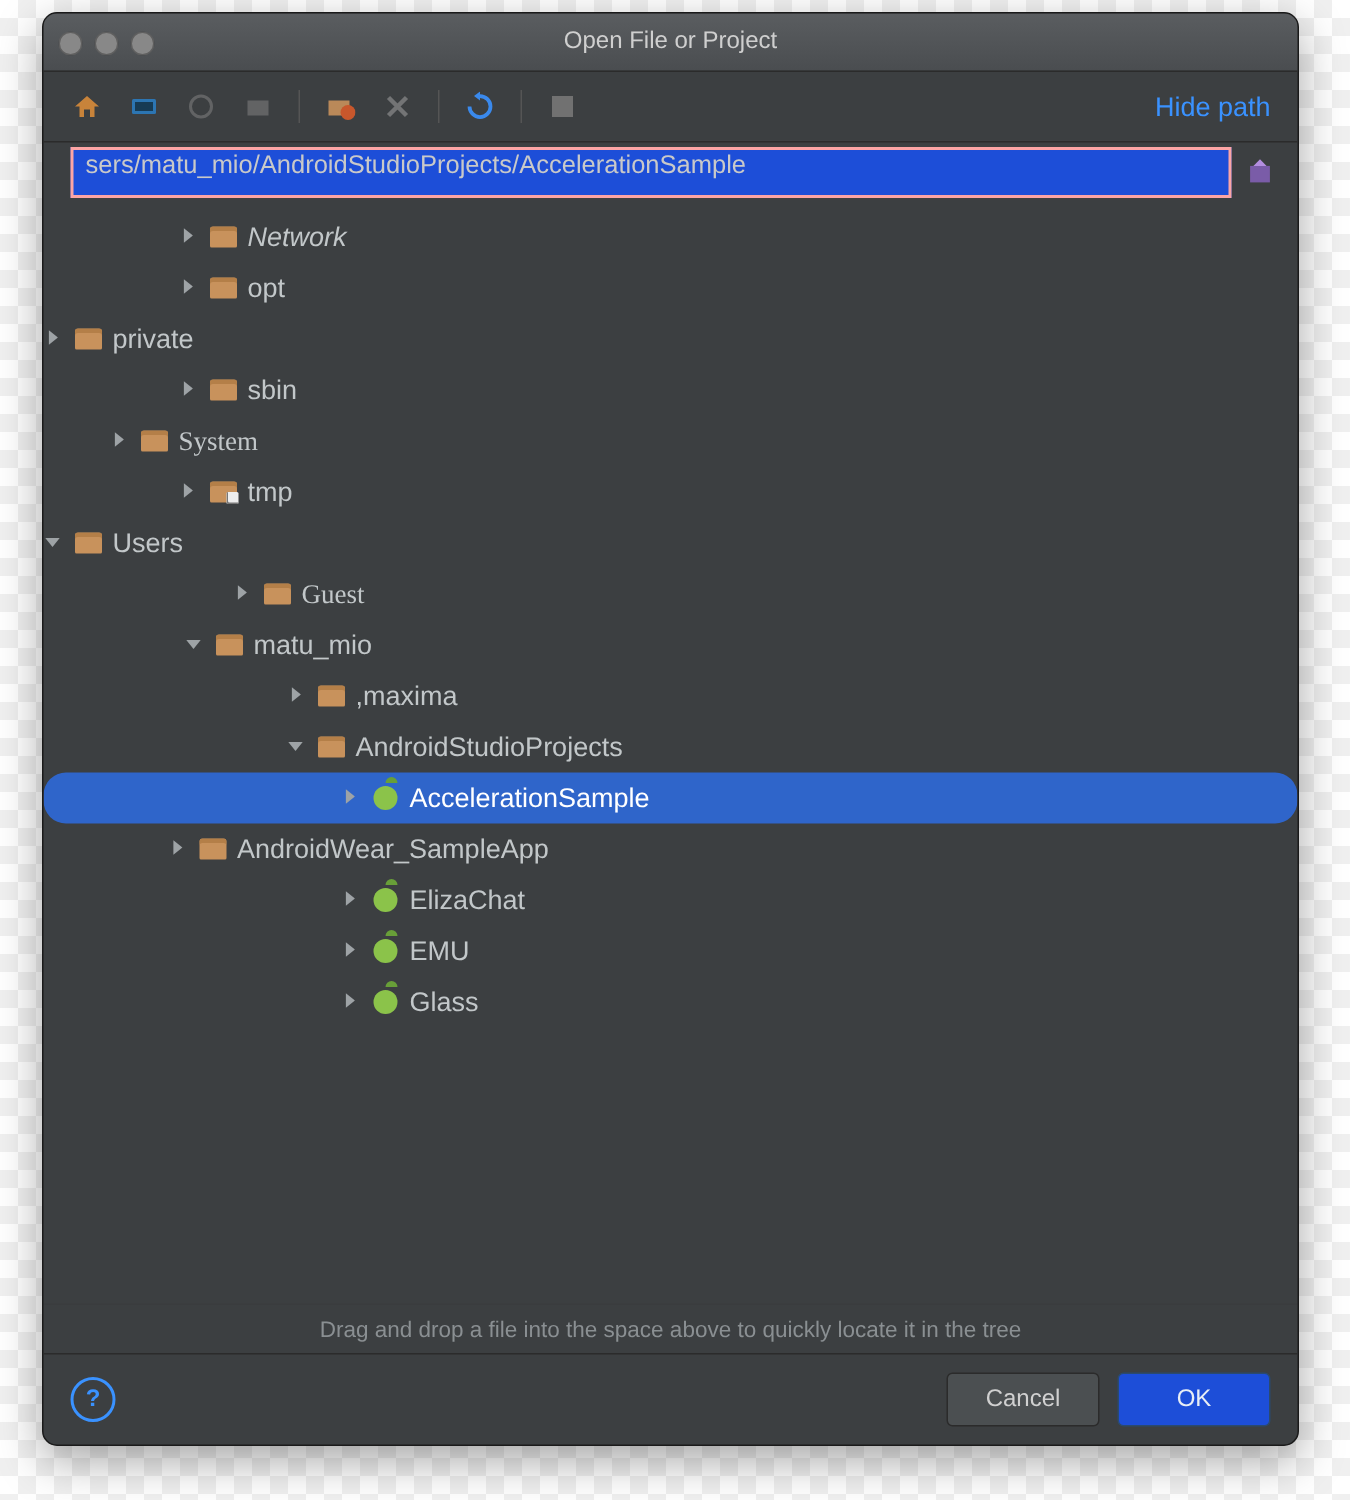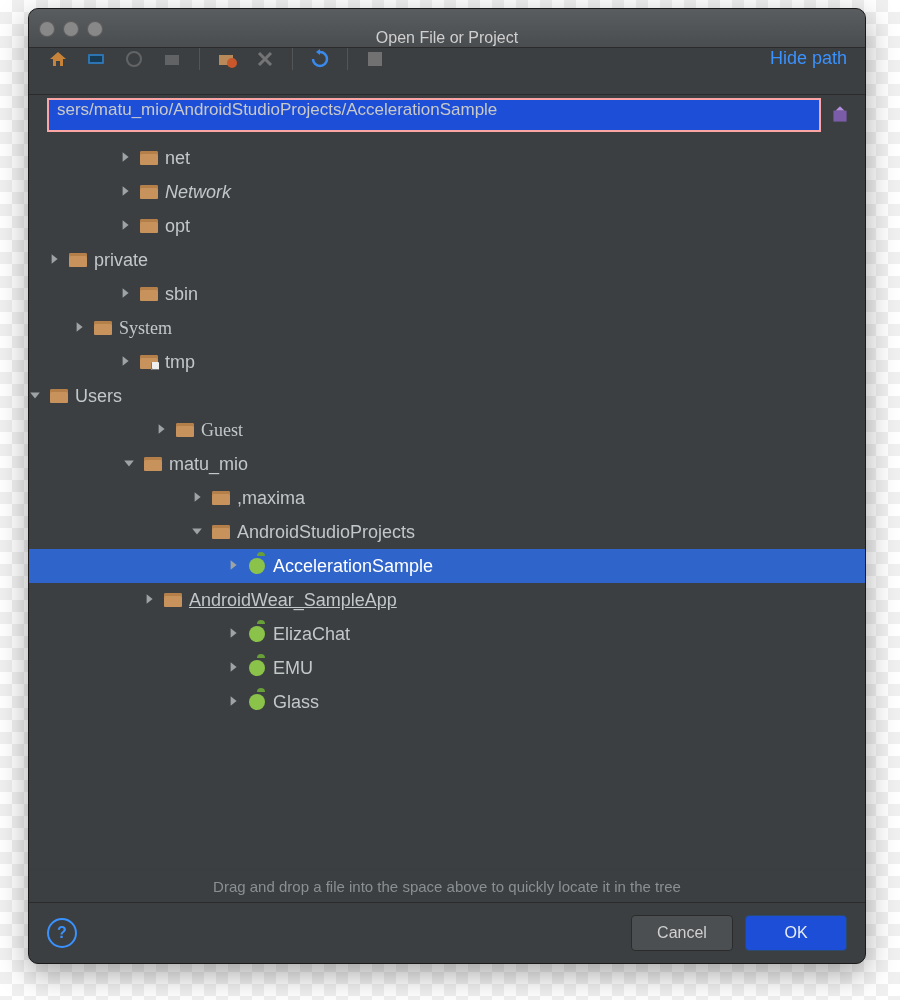--- a/index.html
+++ b/index.html
@@ -18,38 +18,38 @@
     box-shadow: 0 10px 30px rgba(0,0,0,0.35);
     display: flex;
     flex-direction: column;
     overflow: hidden;
   }
   .titlebar {
     height: 38px;
     background: linear-gradient(#5a5d60, #4a4d50);
     border-bottom: 1px solid #2b2b2b;
     display: flex;
-    align-items: flex-end;
+    align-items: center;
     position: relative;
   }
   .traffic {
     position: absolute; left: 10px; top: 12px;
     display: flex; gap: 8px;
   }
   .traffic span {
     width: 14px; height: 14px; border-radius: 50%;
     background: #888; border: 1px solid rgba(0,0,0,0.3);
   }
   .title {
     flex: 1; text-align: center;
     color: #cfcfcf; font-size: 16px; font-weight: 400;
   }
   .toolbar {
     height: 46px;
-    display: flex; align-items: flex-start;
+    display: flex; align-items: center;
     padding: 0 18px;
     gap: 16px;
     border-bottom: 1px solid #2b2b2b;
   }
   .tbtn {
     width: 22px; height: 22px;
     display: flex; align-items: center; justify-content: center;
     opacity: 0.9;
   }
   .tbtn svg { width: 20px; height: 20px; }
@@ -88,20 +88,21 @@
   .row {
     height: 34px;
     display: flex; align-items: center;
     color: #c2c7c9;
     font-size: 18px;
     white-space: nowrap;
   }
   .row.selected {
     background: #2f65ca;
     color: #ffffff;
+    border-radius: 15px;
   }
   .arrow {
     width: 14px; height: 14px;
     margin-right: 6px;
     flex: 0 0 14px;
   }
   .arrow svg { width: 12px; height: 12px; display:block; }
   .icon {
     width: 20px; height: 18px; margin-right: 6px;
     display: flex; align-items: center; justify-content: center;
@@ -229,48 +230,39 @@
     <div class="path-input">sers/matu_mio/AndroidStudioProjects/AccelerationSample</div>
     <div class="path-drop">
       <svg viewBox="0 0 20 20">
           <rect x="4" y="6" width="12" height="10" fill="#7a5ca8"></rect>
           <path d="M10 2 L14 6 L6 6 Z" fill="#b48ee0"></path>
         </svg>
     </div>
   </div>
 
   <div class="tree" id="tree">
+      <div class="row" style="padding-left: 90px; font-style: italic;">
+        <span class="arrow">
+          <svg viewBox="0 0 10 10">
+            <path d="M3 1 L8 5 L3 9 Z" fill="#9ea3a6"></path>
+          </svg>
+        </span>
+        <span class="icon folder"></span>
+        <span>Network</span>
+      </div>
       <div class="row" style="padding-left: 90px;">
         <span class="arrow">
           <svg viewBox="0 0 10 10">
             <path d="M3 1 L8 5 L3 9 Z" fill="#9ea3a6"></path>
           </svg>
         </span>
         <span class="icon folder"></span>
-        <span>net</span>
-      </div>
-      <div class="row" style="padding-left: 90px; font-style: italic;">
-        <span class="arrow">
-          <svg viewBox="0 0 10 10">
-            <path d="M3 1 L8 5 L3 9 Z" fill="#9ea3a6"></path>
-          </svg>
-        </span>
-        <span class="icon folder"></span>
-        <span>Network</span>
-      </div>
-      <div class="row" style="padding-left: 90px;">
-        <span class="arrow">
-          <svg viewBox="0 0 10 10">
-            <path d="M3 1 L8 5 L3 9 Z" fill="#9ea3a6"></path>
-          </svg>
-        </span>
-        <span class="icon folder"></span>
         <span>opt</span>
       </div>
-      <div class="row" style=" margin-left: 19px;">
+      <div class="row" style="">
         <span class="arrow">
           <svg viewBox="0 0 10 10">
             <path d="M3 1 L8 5 L3 9 Z" fill="#9ea3a6"></path>
           </svg>
         </span>
         <span class="icon folder"></span>
         <span>private</span>
       </div>
       <div class="row" style="padding-left: 90px;">
         <span class="arrow">
@@ -346,21 +338,21 @@
       </div>
       <div class="row selected" style="padding-left: 198px;">
         <span class="arrow">
           <svg viewBox="0 0 10 10">
             <path d="M3 1 L8 5 L3 9 Z" fill="#9ea3a6"></path>
           </svg>
         </span>
         <span class="icon android"></span>
         <span>AccelerationSample</span>
       </div>
-      <div class="row" style="padding-left: 114px; text-decoration: underline;">
+      <div class="row" style="padding-left: 83px;">
         <span class="arrow">
           <svg viewBox="0 0 10 10">
             <path d="M3 1 L8 5 L3 9 Z" fill="#9ea3a6"></path>
           </svg>
         </span>
         <span class="icon folder"></span>
         <span>AndroidWear_SampleApp</span>
       </div>
       <div class="row" style="padding-left: 198px;">
         <span class="arrow">

